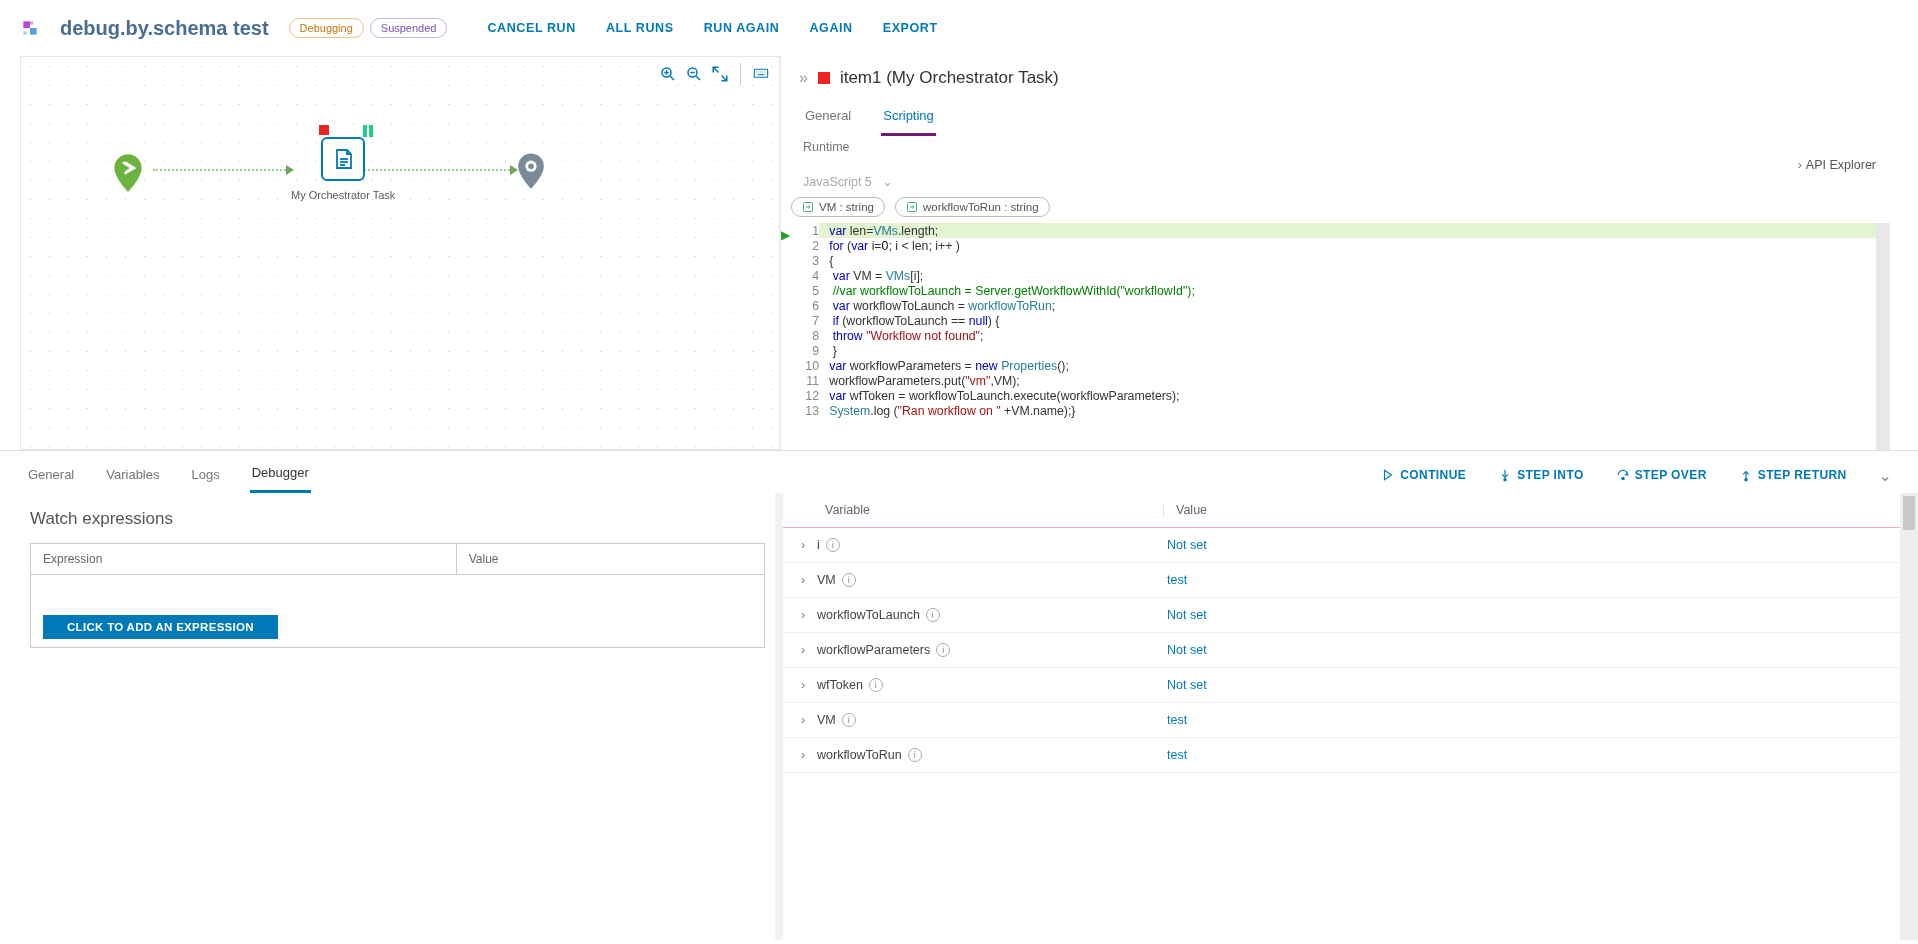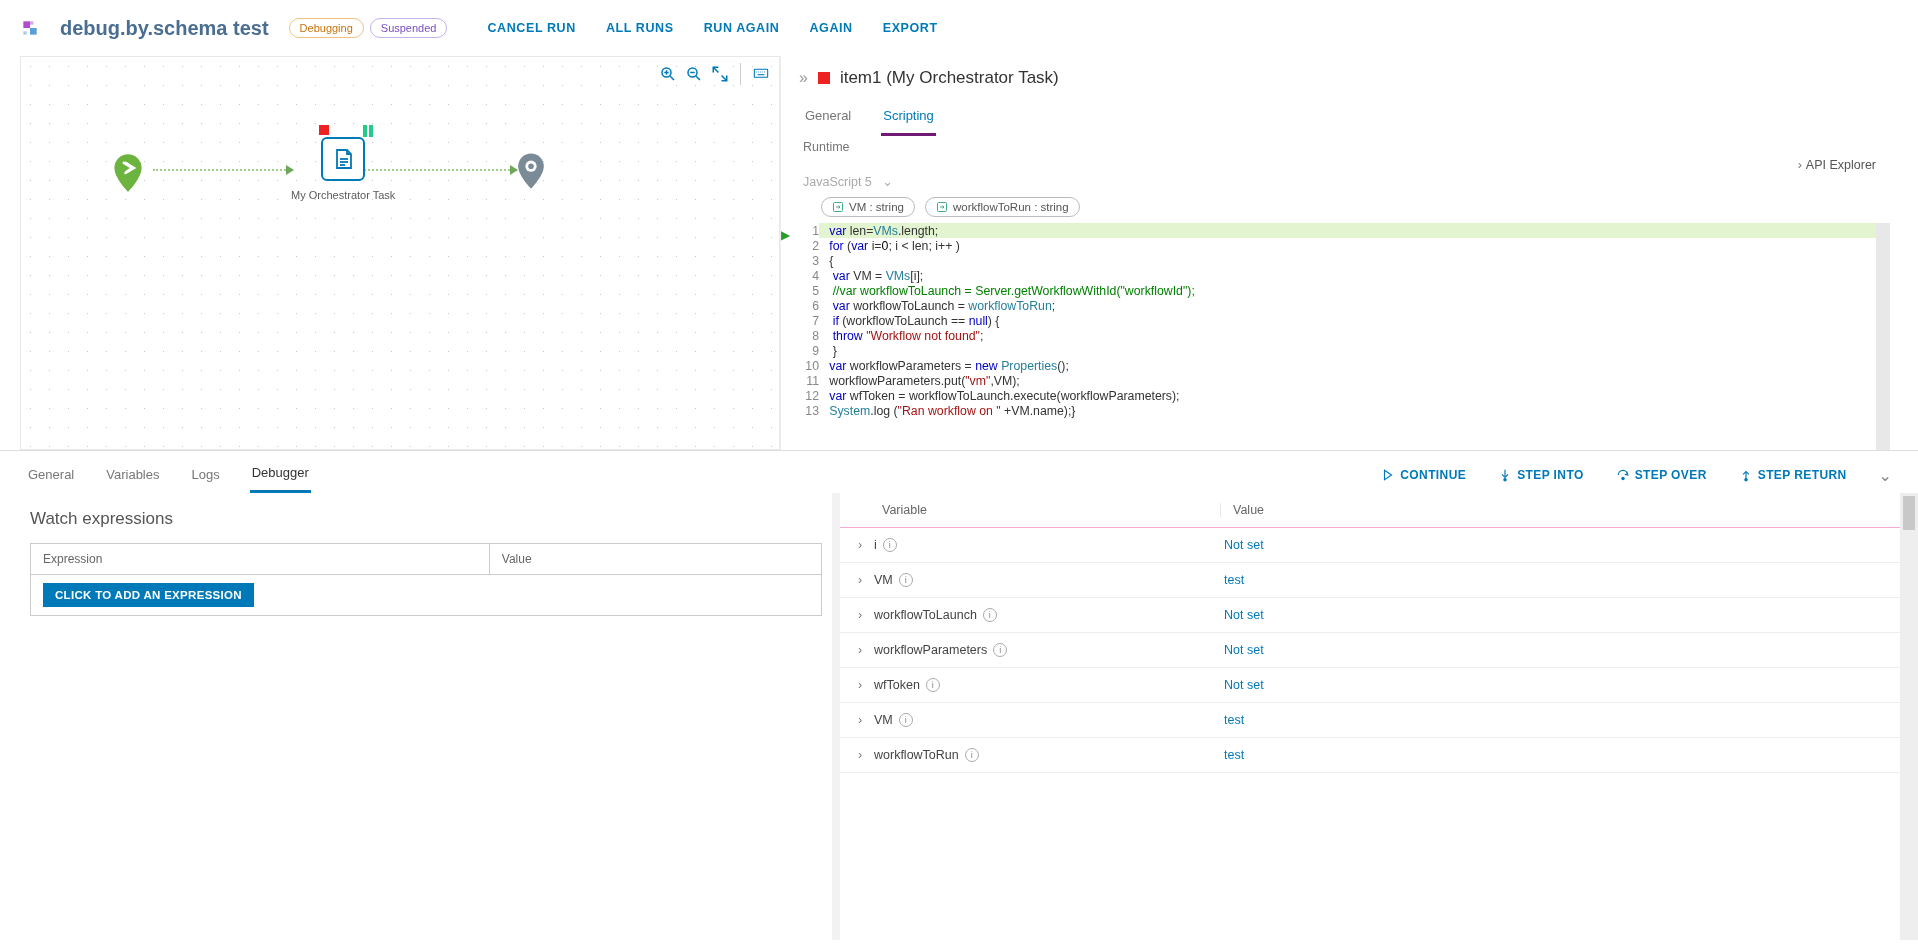--- a/index.html
+++ b/index.html
@@ -46,21 +46,21 @@
   .rpanel .rhead { display:flex; align-items:center; gap:10px; padding:12px 18px; font-size:17px; color:#333; }
   .rhead .bp { width:12px; height:12px; background:#e22; display:inline-block; }
   .rhead-collapse { color:#999; font-size:16px; cursor:pointer; }
   .rtabs { display:flex; gap:28px; padding:0 22px; font-size:13px; }
   .rtab { color:#777; padding:8px 2px 10px; cursor:pointer; }
   .rtab.active { color:#0079b8; border-bottom:3px solid #701a75; }
   .runtime-row { display:flex; align-items:center; color:#777; padding:4px 22px 0; gap:30px; font-size:12.5px; }
   .runtime-row .sel { color:#aaa; font-size:12.5px; padding-top:4px;margin-top:16px; }
   .runtime-row .api { color:#555; cursor:pointer; }
   .chev { display:inline-block; transform: rotate(0deg); margin-right:4px; color:#777; }
-  .var-pills { display:flex; gap:10px; padding:8px 40px 6px; }
+  .var-pills { display:flex; gap:10px; padding:8px 10px 6px; }
   .var-pill { border:1px solid #bbb; border-radius:12px; padding:3px 10px; font-size:11.5px; color:#555; display:flex; align-items:center; gap:5px; cursor:pointer;}
   .var-pill svg { width:12px;height:12px; }
 
   .code-area { position:relative; flex:1; overflow:hidden; margin:0 8px 0 0; }
   .code-scroll { height:100%; overflow:auto; }
   .code-gutter-arrow { position:absolute; left:0; top:5px; color:#2a9e2a; font-size:12px; }
   .code-table { width:100%; font-family: Consolas, "Courier New", monospace; font-size:12.3px; border-collapse:collapse;}
   .code-table tr.hl { background:#e3f4d0; }
   .ln { width:38px; text-align:right; color:#888; padding:0 14px 0 0; user-select:none; background:#fff; }
   .code-table td { padding: .5px 0; white-space: pre; }
@@ -75,25 +75,25 @@
   .btab { color:#777; padding:8px 2px 10px; font-size:13px; cursor:pointer;}
   .btab.active { color:#333; border-bottom:3px solid #0079b8; }
   .dbg-actions { margin-left:auto; display:flex; gap:32px; align-items:center; }
   .dbg-actions a { color:#0079b8; font-size:12px; font-weight:600; letter-spacing:.4px; text-decoration:none; display:flex; align-items:center; gap:5px; cursor:pointer;}
   .dbg-icon { width:14px; height:14px; }
   .dbg-chevrons { color:#888; font-size:16px; cursor:pointer; }
 
   .bot-body { flex:1; display:flex; }
   .watch-pane { flex:0 0 770px; padding: 16px 10px 0 30px; }
   .watch-title { font-size:17px; color:#555; margin-bottom:14px;}
-  .watch-table { width:792px; border:1px solid #ccc; border-collapse:collapse;}
+  .watch-table { width:735px; border:1px solid #ccc; border-collapse:collapse;}
   .watch-table th { text-align:left; font-weight:400; color:#666; font-size:12px; padding:8px 12px; border-bottom:1px solid #ccc;}
   .watch-table td { padding:8px 12px; border-bottom:1px solid #ccc;}
   .watch-table th:first-child { width:58%; border-right:1px solid #ccc;}
-  .add-expr-btn { background:#0079b8; color:#fff; border:none; font-size:11.5px; font-weight:600; letter-spacing:.3px; padding:6px 12px; cursor:pointer; }
+  .add-expr-btn { background:#0079b8; color:#fff; border:none; font-size:11.5px; font-weight:600; letter-spacing:.3px; padding:6px 24px; cursor:pointer;margin-top:32px; }
 
   .splitter { width:8px; background:#f2f2f2; cursor:col-resize; }
 
   .var-pane { flex:1; position:relative; }
   .var-head { display:flex; color:#666; font-size:12.5px; padding:10px 0 10px 42px; border-bottom:1px solid #f9a8d4;}
   .var-head .c1{flex:0 0 338px;} .var-head .c2{flex:1; border-left:1px solid #e6e6e6; padding-left:12px;}
   .var-row { display:flex; align-items:center; height:35px; border-bottom:1px solid #eee; padding-left:18px; font-size:12.5px;}
   .var-row .exp { color:#777; width:16px; cursor:pointer;}
   .var-row .name { flex:0 0 338px; display:flex; align-items:center; gap:6px; color:#444;}
   .var-row .info { width:14px;height:14px;border:1px solid #aaa;border-radius:50%;display:inline-flex;align-items:center;justify-content:center;font-size:9px;color:#888; cursor:pointer;}

